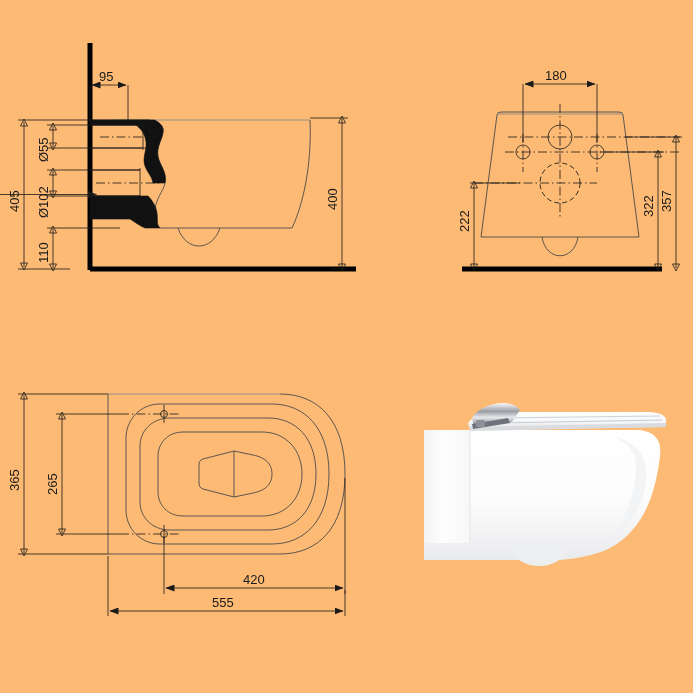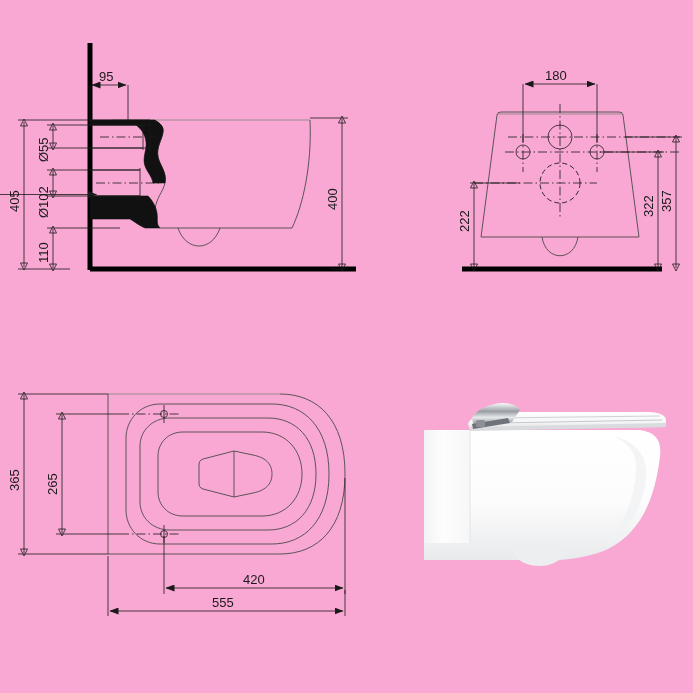--- a/index.html
+++ b/index.html
@@ -10,21 +10,21 @@
   body {
     width: 693px;
     height: 693px;
     font-family: "Liberation Sans", sans-serif;
     overflow: hidden;
   }
   #sheet {
     position: relative;
     width: 693px;
     height: 693px;
-    background: #f9a8d4;
+    background: #fdba74;
   }
   svg.drawing {
     position: absolute;
     left: 0;
     top: 0;
     width: 693px;
     height: 693px;
   }
   .dim-text {
     font-family: "Liberation Sans", sans-serif;

